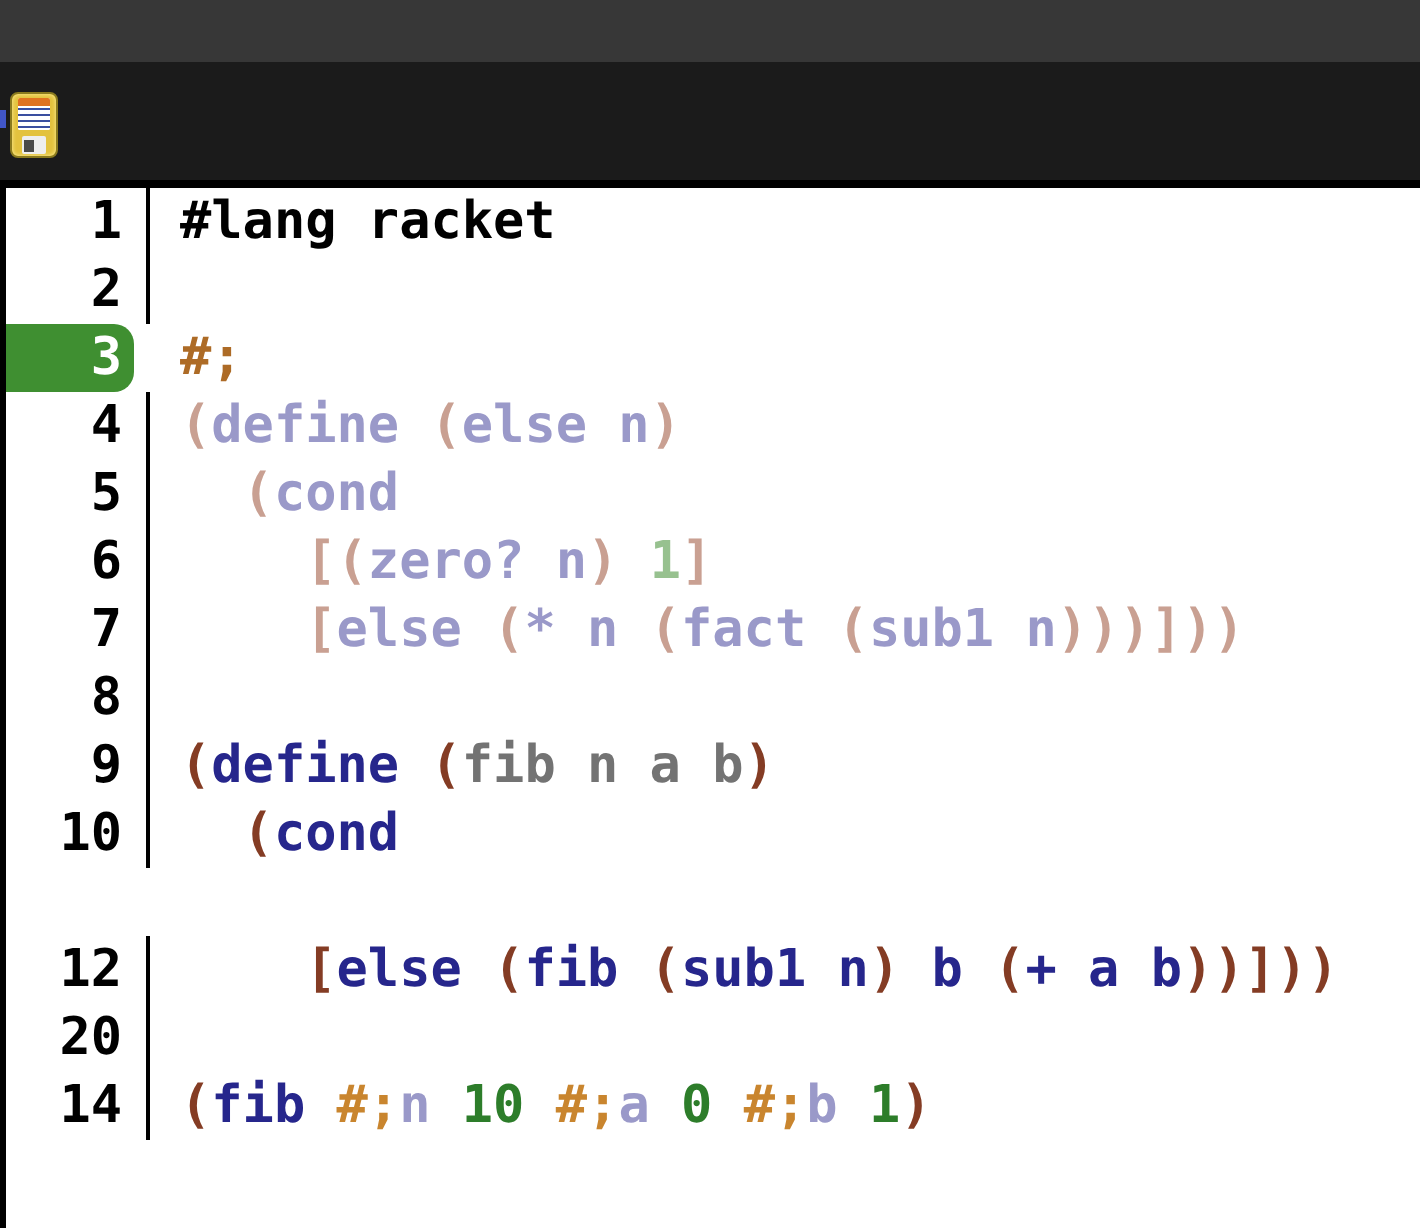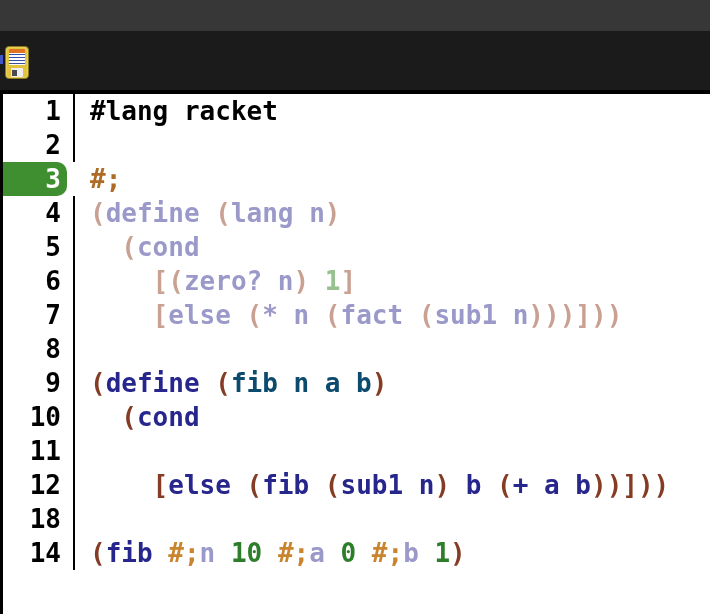--- a/index.html
+++ b/index.html
@@ -50,26 +50,26 @@
       </span>
     </span>
   </button>
 </div>
 
 <div class="editor">
   <div>
       <div class="line"><div class="lnum">1</div><div class="code"><span style="color: rgb(0, 0, 0);">#lang racket</span></div></div>
       <div class="line"><div class="lnum">2</div><div class="code"></div></div>
       <div class="line"><div class="pill" style="background: rgb(63, 143, 49);"></div><div class="lnum active">3</div><div class="code"><span style="color: rgb(173, 107, 38);">#;</span></div></div>
-      <div class="line"><div class="lnum">4</div><div class="code"><span style="color: rgb(201, 160, 146);">(</span><span style="color: rgb(154, 153, 201);">define </span><span style="color: rgb(201, 160, 146);">(</span><span style="color: rgb(154, 153, 201);">lang n</span><span style="color: rgb(201, 160, 146);">)</span></div></div>
+      <div class="line"><div class="lnum">4</div><div class="code"><span style="color: rgb(201, 160, 146);">(</span><span style="color: rgb(154, 153, 201);">define </span><span style="color: rgb(201, 160, 146);">(</span><span style="color: rgb(154, 153, 201);">else n</span><span style="color: rgb(201, 160, 146);">)</span></div></div>
       <div class="line"><div class="lnum">5</div><div class="code"><span style="color: rgb(201, 160, 146);">  (</span><span style="color: rgb(154, 153, 201);">cond</span></div></div>
       <div class="line"><div class="lnum">6</div><div class="code"><span style="color: rgb(201, 160, 146);">    [(</span><span style="color: rgb(154, 153, 201);">zero? n</span><span style="color: rgb(201, 160, 146);">) </span><span style="color: rgb(151, 193, 143);">1</span><span style="color: rgb(201, 160, 146);">]</span></div></div>
       <div class="line"><div class="lnum">7</div><div class="code"><span style="color: rgb(201, 160, 146);">    [</span><span style="color: rgb(154, 153, 201);">else </span><span style="color: rgb(201, 160, 146);">(</span><span style="color: rgb(154, 153, 201);">* n </span><span style="color: rgb(201, 160, 146);">(</span><span style="color: rgb(154, 153, 201);">fact </span><span style="color: rgb(201, 160, 146);">(</span><span style="color: rgb(154, 153, 201);">sub1 n</span><span style="color: rgb(201, 160, 146);">)))]))</span></div></div>
       <div class="line"><div class="lnum">8</div><div class="code"></div></div>
-      <div class="line"><div class="lnum">9</div><div class="code"><span style="color: rgb(132, 60, 36);">(</span><span style="color: rgb(38, 38, 140);">define </span><span style="color: rgb(132, 60, 36);">(</span><span style="color: #0c4a6e;">fib n a b</span><span style="color: rgb(132, 60, 36);">)</span></div></div>
+      <div class="line"><div class="lnum">9</div><div class="code"><span style="color: rgb(132, 60, 36);">(</span><span style="color: rgb(38, 38, 140);">define </span><span style="color: rgb(132, 60, 36);">(</span><span style="color: #737373;">fib n a b</span><span style="color: rgb(132, 60, 36);">)</span></div></div>
       <div class="line"><div class="lnum">10</div><div class="code"><span style="color: rgb(132, 60, 36);">  (</span><span style="color: rgb(38, 38, 140);">cond</span></div></div>
-      <div class="line"><div class="lnum">11</div></div>
+      <div class="line"></div>
       <div class="line"><div class="lnum">12</div><div class="code"><span style="color: rgb(132, 60, 36);">    [</span><span style="color: rgb(38, 38, 140);">else </span><span style="color: rgb(132, 60, 36);">(</span><span style="color: rgb(38, 38, 140);">fib </span><span style="color: rgb(132, 60, 36);">(</span><span style="color: rgb(38, 38, 140);">sub1 n</span><span style="color: rgb(132, 60, 36);">) </span><span style="color: rgb(38, 38, 140);">b </span><span style="color: rgb(132, 60, 36);">(</span><span style="color: rgb(38, 38, 140);">+ a b</span><span style="color: rgb(132, 60, 36);">))]))</span></div></div>
-      <div class="line"><div class="lnum">18</div><div class="code"></div></div>
+      <div class="line"><div class="lnum">20</div><div class="code"></div></div>
       <div class="line"><div class="lnum">14</div><div class="code"><span style="color: rgb(132, 60, 36);">(</span><span style="color: rgb(38, 38, 140);">fib </span><span style="color: rgb(201, 133, 46);">#;</span><span style="color: rgb(154, 153, 201);">n </span><span style="color: rgb(45, 125, 42);">10 </span><span style="color: rgb(201, 133, 46);">#;</span><span style="color: rgb(154, 153, 201);">a </span><span style="color: rgb(45, 125, 42);">0 </span><span style="color: rgb(201, 133, 46);">#;</span><span style="color: rgb(154, 153, 201);">b </span><span style="color: rgb(45, 125, 42);">1</span><span style="color: rgb(132, 60, 36);">)</span></div></div>
       <div class="line"><div class="code"></div></div>
     </div>
 </div>
 
 </body></html>

